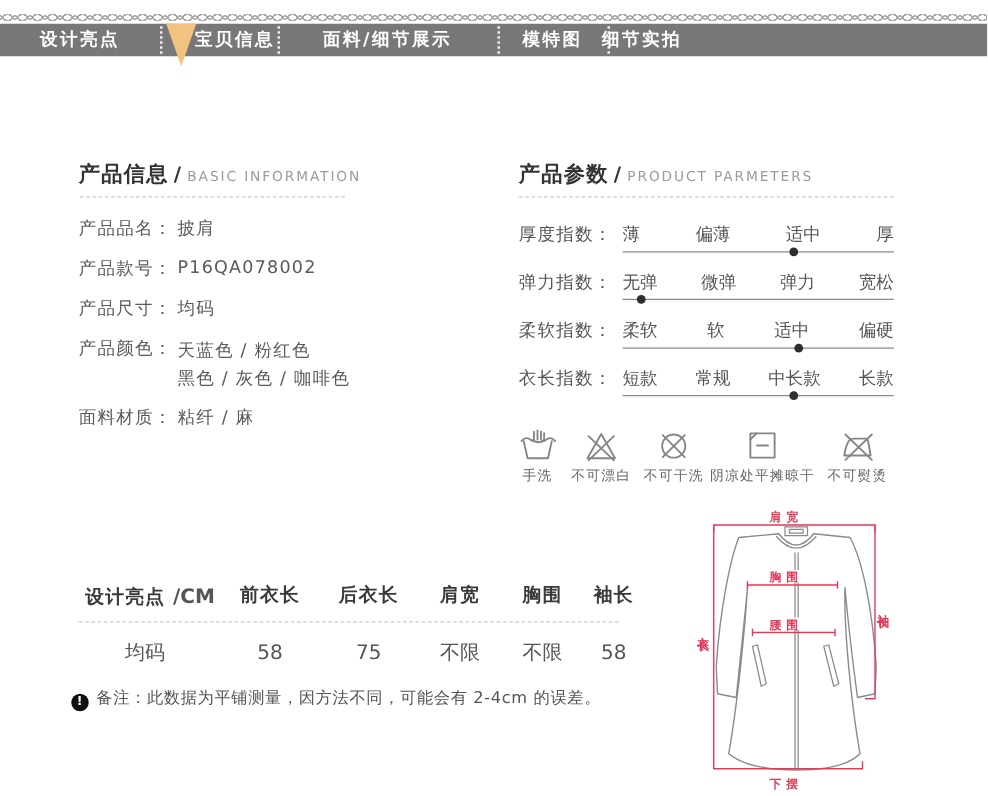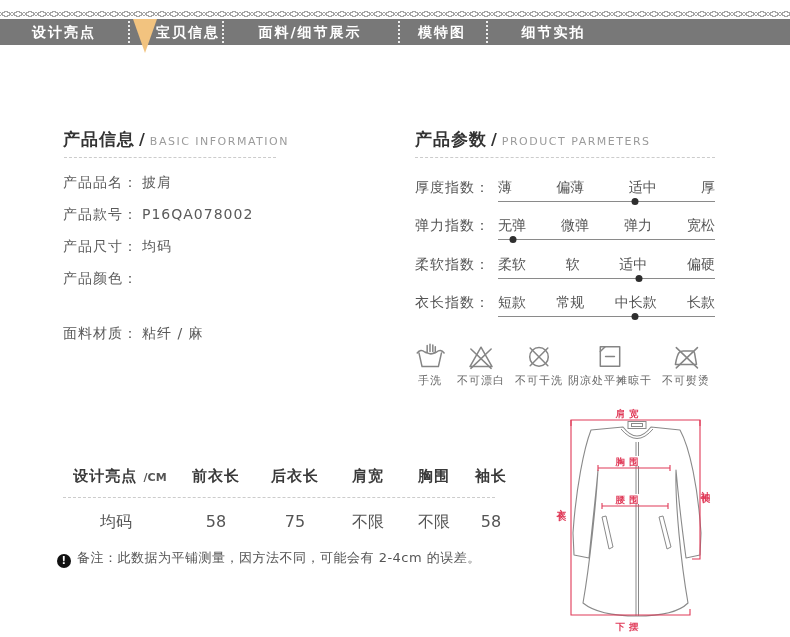--- a/index.html
+++ b/index.html
@@ -55,21 +55,21 @@
   .care-item svg { display:block; margin:0 auto; }
   .care-label { font-size:11px; color:#666; margin-top:2px; white-space:nowrap; letter-spacing:1px; }
   .cicon { stroke:#858585; stroke-width:1.7; fill:none; stroke-linecap:round; stroke-linejoin:round; }
 
   
   .trow { position:absolute; left:57px; width:460px; display:flex; }
   .trow .c { text-align:center; }
   .c0 { width:118px; text-align:left; padding-left:8px; }
   .c1 { width:82px; } .c2 { width:76px; } .c3 { width:70px; } .c4 { width:62px; } .c5 { width:52px; }
   .thead { font-size:15px; font-weight:bold; color:#3a3a3a; letter-spacing:1px; }
-  .thead .unit { font-size:11px; font-weight:bold; color:#555; letter-spacing:0; }
+  .thead .unit { font-size:16px; font-weight:bold; color:#555; letter-spacing:0; }
   .tdata { font-size:16px; color:#555; }
   .note { position:absolute; left:57px; top:0; font-size:13px; color:#555; letter-spacing:0.5px; }
   .note-icon { display:inline-block; width:14px; height:14px; line-height:14px; border-radius:50%;
                background:#111; color:#fff; font-size:10px; font-weight:bold; text-align:center;
                margin-right:6px; vertical-align:-2px; }
 
   
   .coat { position:absolute; left:540px; top:393px; }
   .coat .outline { fill:#fff; stroke:#8a8a8a; stroke-width:1.1; stroke-linejoin:round; }
   .coat .thin { fill:none; stroke:#8a8a8a; stroke-width:1; }
@@ -87,40 +87,40 @@
   <div class="navbar">
     <div class="tab" style="left:0;width:128px">设计亮点</div>
     <div class="sep" style="left:128px"></div>
     <div class="marker"></div>
     <div class="tab" style="left:152px;width:72px">宝贝信息</div>
     <div class="sep" style="left:222px"></div>
     <div class="tab" style="left:222px;width:176px">面料/细节展示</div>
     <div class="sep" style="left:398px"></div>
     <div class="tab" style="left:398px;width:88px">模特图</div>
     <div class="sep" style="left:486px"></div>
-    <div class="tab" style="left:506px;width:95px">细节实拍</div>
+    <div class="tab" style="left:466px;width:95px">细节实拍</div>
   </div>
 
   <div>
     <div class="sec-title" style="left:63px;top:128px">
       <span class="t">产品信息</span><span class="slash">/</span><span class="sub">BASIC INFORMATION</span>
     </div>
     <div class="dash" style="left:64px;top:157px;width:212px"></div>
 
     <div class="field" style="left:63px;top:174px">
       <span class="flabel">产品品名：</span><span class="fvalue">披肩</span>
     </div>
     <div class="field" style="left:63px;top:206px">
       <span class="flabel">产品款号：</span><span class="fvalue">P16QA078002</span>
     </div>
     <div class="field" style="left:63px;top:238px">
       <span class="flabel">产品尺寸：</span><span class="fvalue">均码</span>
     </div>
     <div class="field" style="left:63px;top:270px">
-      <span class="flabel">产品颜色：</span>
+      <span class="flabel">产品颜色：</span><span class="fvalue"><div>天蓝色 / 粉红色</div><div>黑色 / 灰色 / 咖啡色</div></span>
     </div>
     <div class="field" style="left:63px;top:325px">
       <span class="flabel">面料材质：</span><span class="fvalue">粘纤 / 麻</span>
     </div>
   </div>
 
   <div>
     <div class="sec-title" style="left:415px;top:128px">
       <span class="t">产品参数</span><span class="slash">/</span><span class="sub">PRODUCT PARMETERS</span>
     </div>

